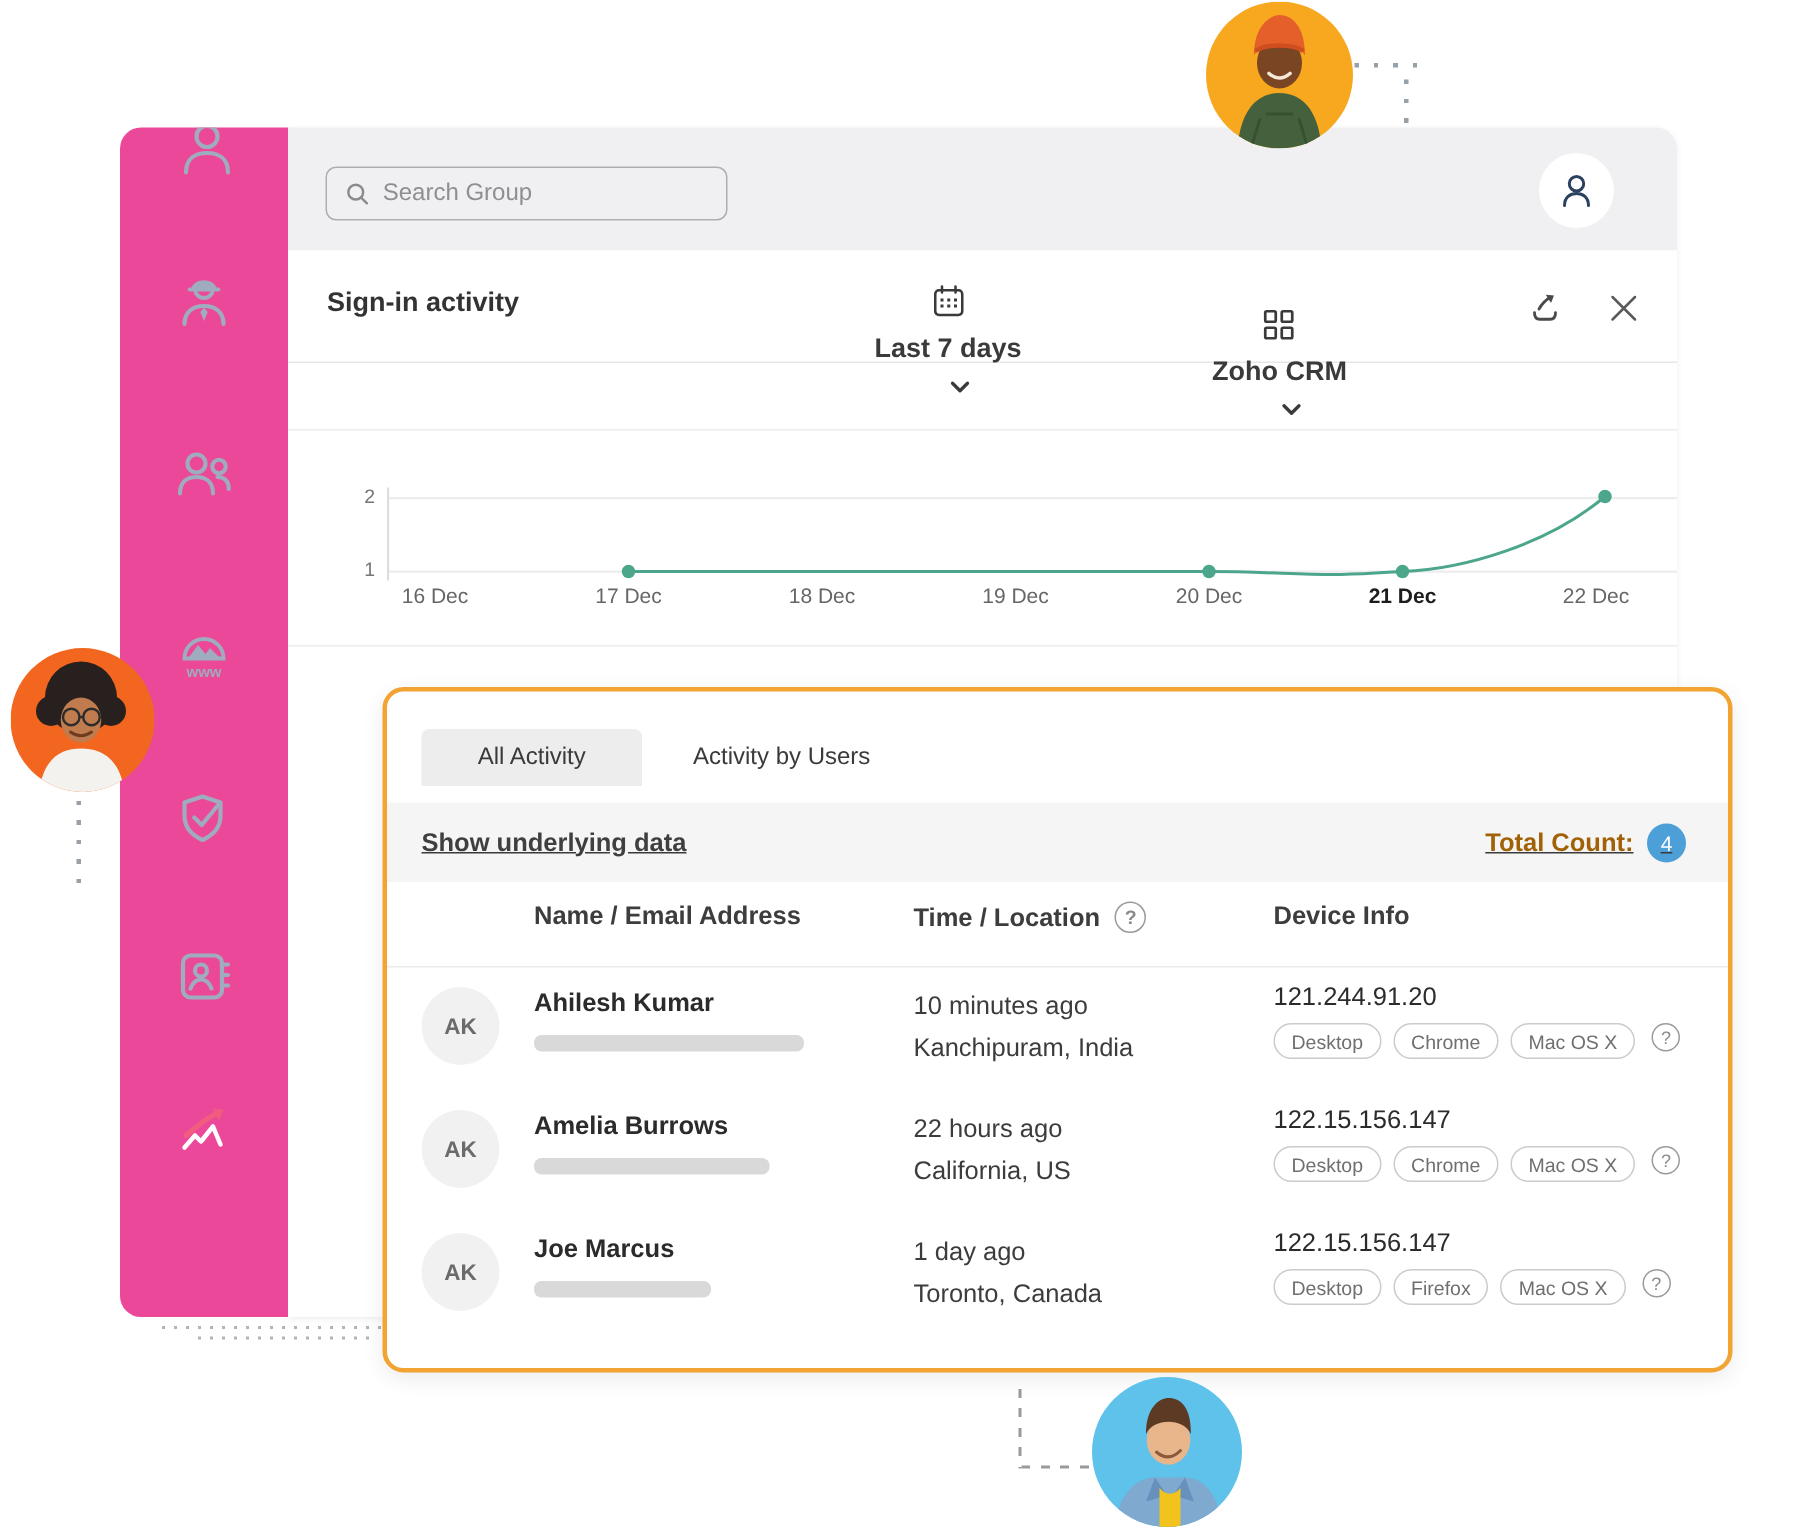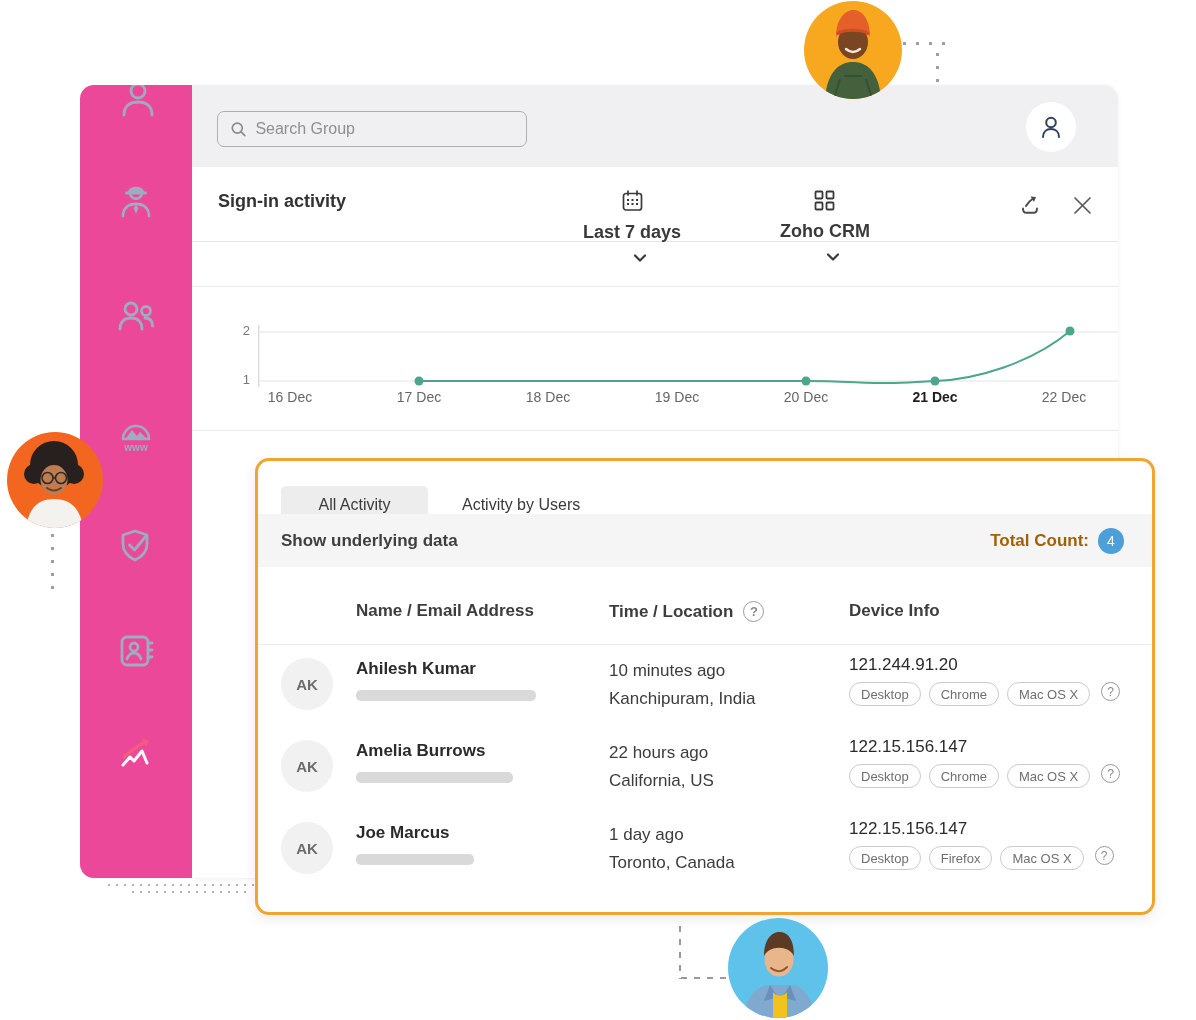--- a/index.html
+++ b/index.html
@@ -22,41 +22,41 @@
   .panel {
     position:absolute; left:192px; top:85px; width:926px; height:793px;
     background:#ffffff; border-radius:0 14px 14px 0; z-index:1;
     box-shadow:0 1px 4px rgba(0,0,0,0.07);
   }
   .topbar {
     position:absolute; left:0; top:0; width:100%; height:82px;
     background:#f0f0f2; border-radius:0 14px 0 0;
   }
   .searchbox {
-    position:absolute; left:25px; top:26px; width:310px; height:36px;
+    position:absolute; left:25px; top:26px; width:268px; height:36px;
     border:1.5px solid #aeaeae; border-radius:7px; display:flex; align-items:center;
     padding:0 12px; gap:9px; background:transparent;
   }
   .searchbox input {
     border:none; outline:none; background:transparent; width:100%;
     font-size:16px; color:#555; font-family:"Liberation Sans", sans-serif;
   }
   .searchbox input::placeholder { color:#8f8f92; }
   .user-btn {
     position:absolute; right:42px; top:17px; width:50px; height:50px; border-radius:50%;
     background:#ffffff; display:flex; align-items:center; justify-content:center;
   }
 
   .header-row {
     position:absolute; left:0; top:82px; width:100%; height:75px;
     background:#fff; border-bottom:1px solid #e7e7e7;
   }
   .hdr-title { position:absolute; left:26px; top:24px; font-size:18px; font-weight:700; color:#333; }
   .hgroup { position:absolute; display:flex; align-items:center; gap:10px; top:23px; cursor:pointer;flex-direction:column; }
-  .g-date { left:391px; } .g-app { left:588px; }
+  .g-date { left:391px; } .g-app { left:616px;margin-top:16px; }
   .hgroup .lbl { font-size:18px; font-weight:600; color:#3a3a3a; }
   .hgroup .chev { margin-left:16px; display:flex; }
   .icon-btn { position:absolute; top:26px; width:24px; height:24px; display:flex; align-items:center; justify-content:center; cursor:pointer; }
   .b-export { left:826px; } .b-close { left:878px; }
 
   .strip { position:absolute; left:0; top:157px; width:100%; height:45px; border-bottom:1px solid #ececec; }
 
   
   .chart { position:absolute; left:66px; top:202px; width:860px; height:143px; }
   .chart-wrap-border { position:absolute; left:0; top:345px; width:100%; height:0; border-bottom:1px solid #ececec; }
@@ -70,22 +70,22 @@
   .card {
     position:absolute; left:255px; top:458px; width:900px; height:457px;
     background:#ffffff; border:3px solid #f2a432; border-radius:14px; z-index:5;
     box-shadow:0 4px 14px rgba(0,0,0,0.08); overflow:hidden;
   }
   .tabs { position:absolute; left:23px; top:25px; height:38px; display:flex; align-items:stretch;text-align:center; }
   .tab { display:flex; align-items:center; justify-content:center; font-size:16px; color:#3a3a3a; cursor:pointer; }
   .tab.active { width:147px; background:#ededee; border-radius:5px 5px 0 0; }
   .tab.plain { padding:0 34px; }
   .graybar {
-    position:absolute; left:0; top:53px; width:100%; height:53px; background:#f5f5f6;
-    display:flex; align-items:center; padding:0 28px 0 23px;
+    position:absolute; left:0; top:74px; width:100%; height:53px; background:#f5f5f6;
+    display:flex; align-items:center; padding:0 28px 0 23px;text-decoration:underline;
   }
   .graybar .show-lbl { font-size:17px; font-weight:600; color:#3f3f3f; }
   .graybar .spacer { flex:1; }
   .graybar .tc-lbl { font-size:17px; font-weight:600; color:#a16207; margin-right:9px; }
   .badge {
     width:26px; height:26px; border-radius:50%; background:#4c9fd7; color:#fff;
     font-size:14px; display:flex; align-items:center; justify-content:center;
   }
   .thead { position:absolute; left:0; top:116px; width:100%; height:68px; border-bottom:1px solid #ececec; }
   .th { position:absolute; top:24px; font-size:17px; font-weight:700; color:#3d3d3d; }

